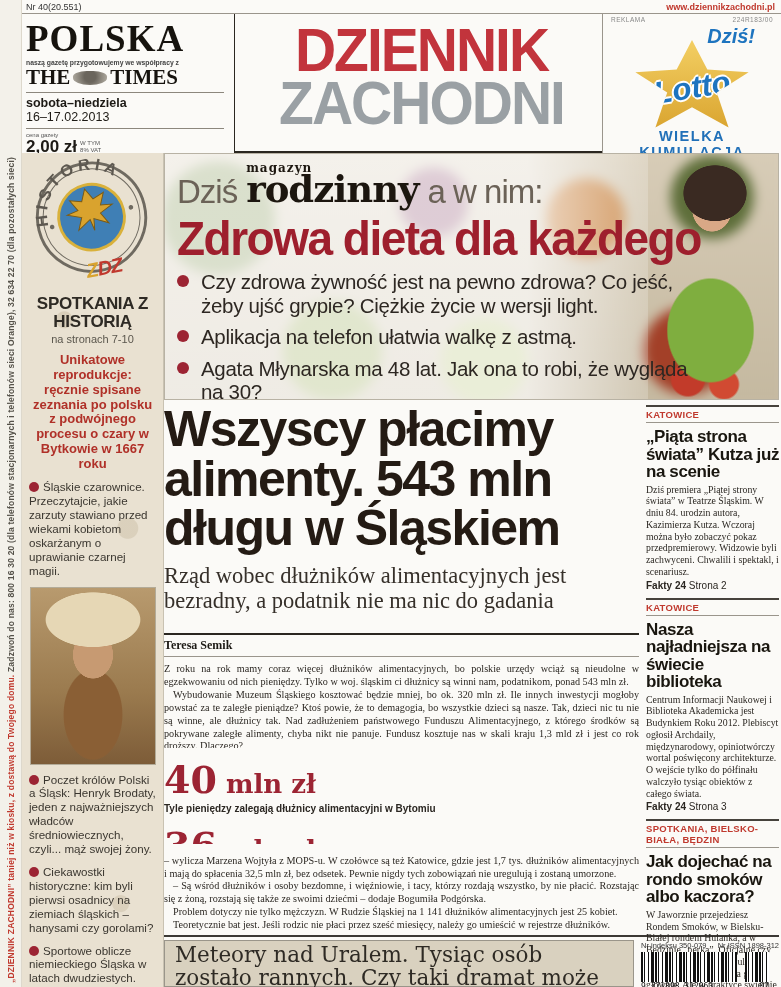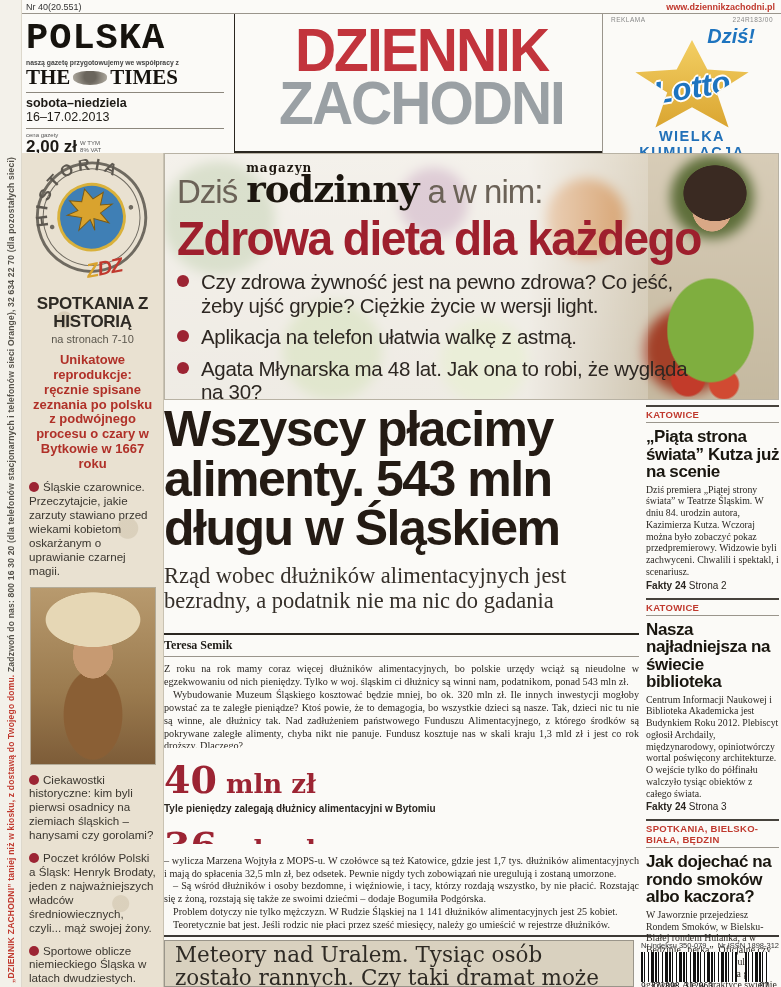--- a/index.html
+++ b/index.html
@@ -26,21 +26,21 @@
   .topbar {
     position:absolute; left:22px; right:0; top:0; height:14px;
     display:flex; justify-content:space-between; align-items:center;
     padding:0 6px 0 4px; border-bottom:1px solid #9a958c;
     font-size:9px; color:#333;
   }
   .topbar .site { color:#c0392e; font-weight:bold; }
   
   .header { position:absolute; left:22px; right:0; top:14px; height:139px; display:flex; }
   .brand-left { width:212px; padding:6px 10px 0 4px; }
-  .polska { font-family:Liberation Mono, monospace; font-weight:bold; font-size:37px; letter-spacing:1px; color:#16130e; line-height:1; }
+  .polska { font-family:Liberation Serif, serif; font-weight:bold; font-size:37px; letter-spacing:1px; color:#16130e; line-height:1; }
   .tagline { font-size:6.8px; font-weight:bold; color:#444; margin:2px 0 1px; }
   .times { font-family:"Liberation Serif", serif; font-weight:bold; font-size:21px; color:#16130e; line-height:1; display:flex; align-items:center; gap:3px; }
   .crest { display:inline-block; width:34px; height:14px; border-radius:40% 40% 50% 50%; background:radial-gradient(circle at 50% 40%, #6a655c 0 30%, #8d887e 60%, #b5b0a6 100%); }
   .hrule { border-top:1px solid #8c877d; margin:4px 0 3px; }
   .date-day { font-size:12.5px; font-weight:bold; color:#1d1a15; }
   .date { font-size:12.5px; color:#1d1a15; }
   .price-label { font-size:6px; color:#555; margin-top:1px; }
   .price-row { display:flex; align-items:flex-start; gap:3px; }
   .price { font-size:17px; font-weight:bold; color:#1d1a15; line-height:1; }
   .price-note { font-size:6px; color:#555; line-height:1.1; width:30px; margin-top:2px; }
@@ -244,22 +244,22 @@
           <textPath href="#arcpath" startOffset="8%">HISTORIA</textPath>
         </text>
       </svg>
       <div class="zdz"><span class="z">Z</span><span class="dz">DZ</span></div>
     </div>
     <div class="sb-title">SPOTKANIA Z HISTORIĄ</div>
     <div class="sb-pages">na stronach 7-10</div>
     <div class="sb-highlight">Unikatowe reprodukcje: ręcznie spisane zeznania po polsku z podwójnego procesu o czary w Bytkowie w 1667 roku</div>
     <div class="sb-item"><span class="dot"></span><span>Śląskie czarownice. Przeczytajcie, jakie zarzuty stawiano przed wiekami kobietom oskarżanym o uprawianie czarnej magii.</span></div>
     <div class="portrait"></div>
+    <div class="sb-item"><span class="dot"></span><span>Poczet królów Polski a Śląsk: Henryk Brodaty, jeden z najważniejszych władców średniowiecznych, czyli... mąż swojej żony.</span></div>
     <div class="sb-item"><span class="dot"></span><span>Ciekawostki historyczne: kim byli pierwsi osadnicy na ziemiach śląskich – hanysami czy gorolami?</span></div>
-    <div class="sb-item"><span class="dot"></span><span>Poczet królów Polski a Śląsk: Henryk Brodaty, jeden z najważniejszych władców średniowiecznych, czyli... mąż swojej żony.</span></div>
     <div class="sb-item"><span class="dot"></span><span>Sportowe oblicze niemieckiego Śląska w latach dwudziestych.</span></div>
   </div>
 
   <div class="main">
 
     <div class="teaser">
       <div class="photo-layer"></div>
       <div class="woman"></div>
       <div class="white-wash"></div>
       <div class="teaser-inner">

